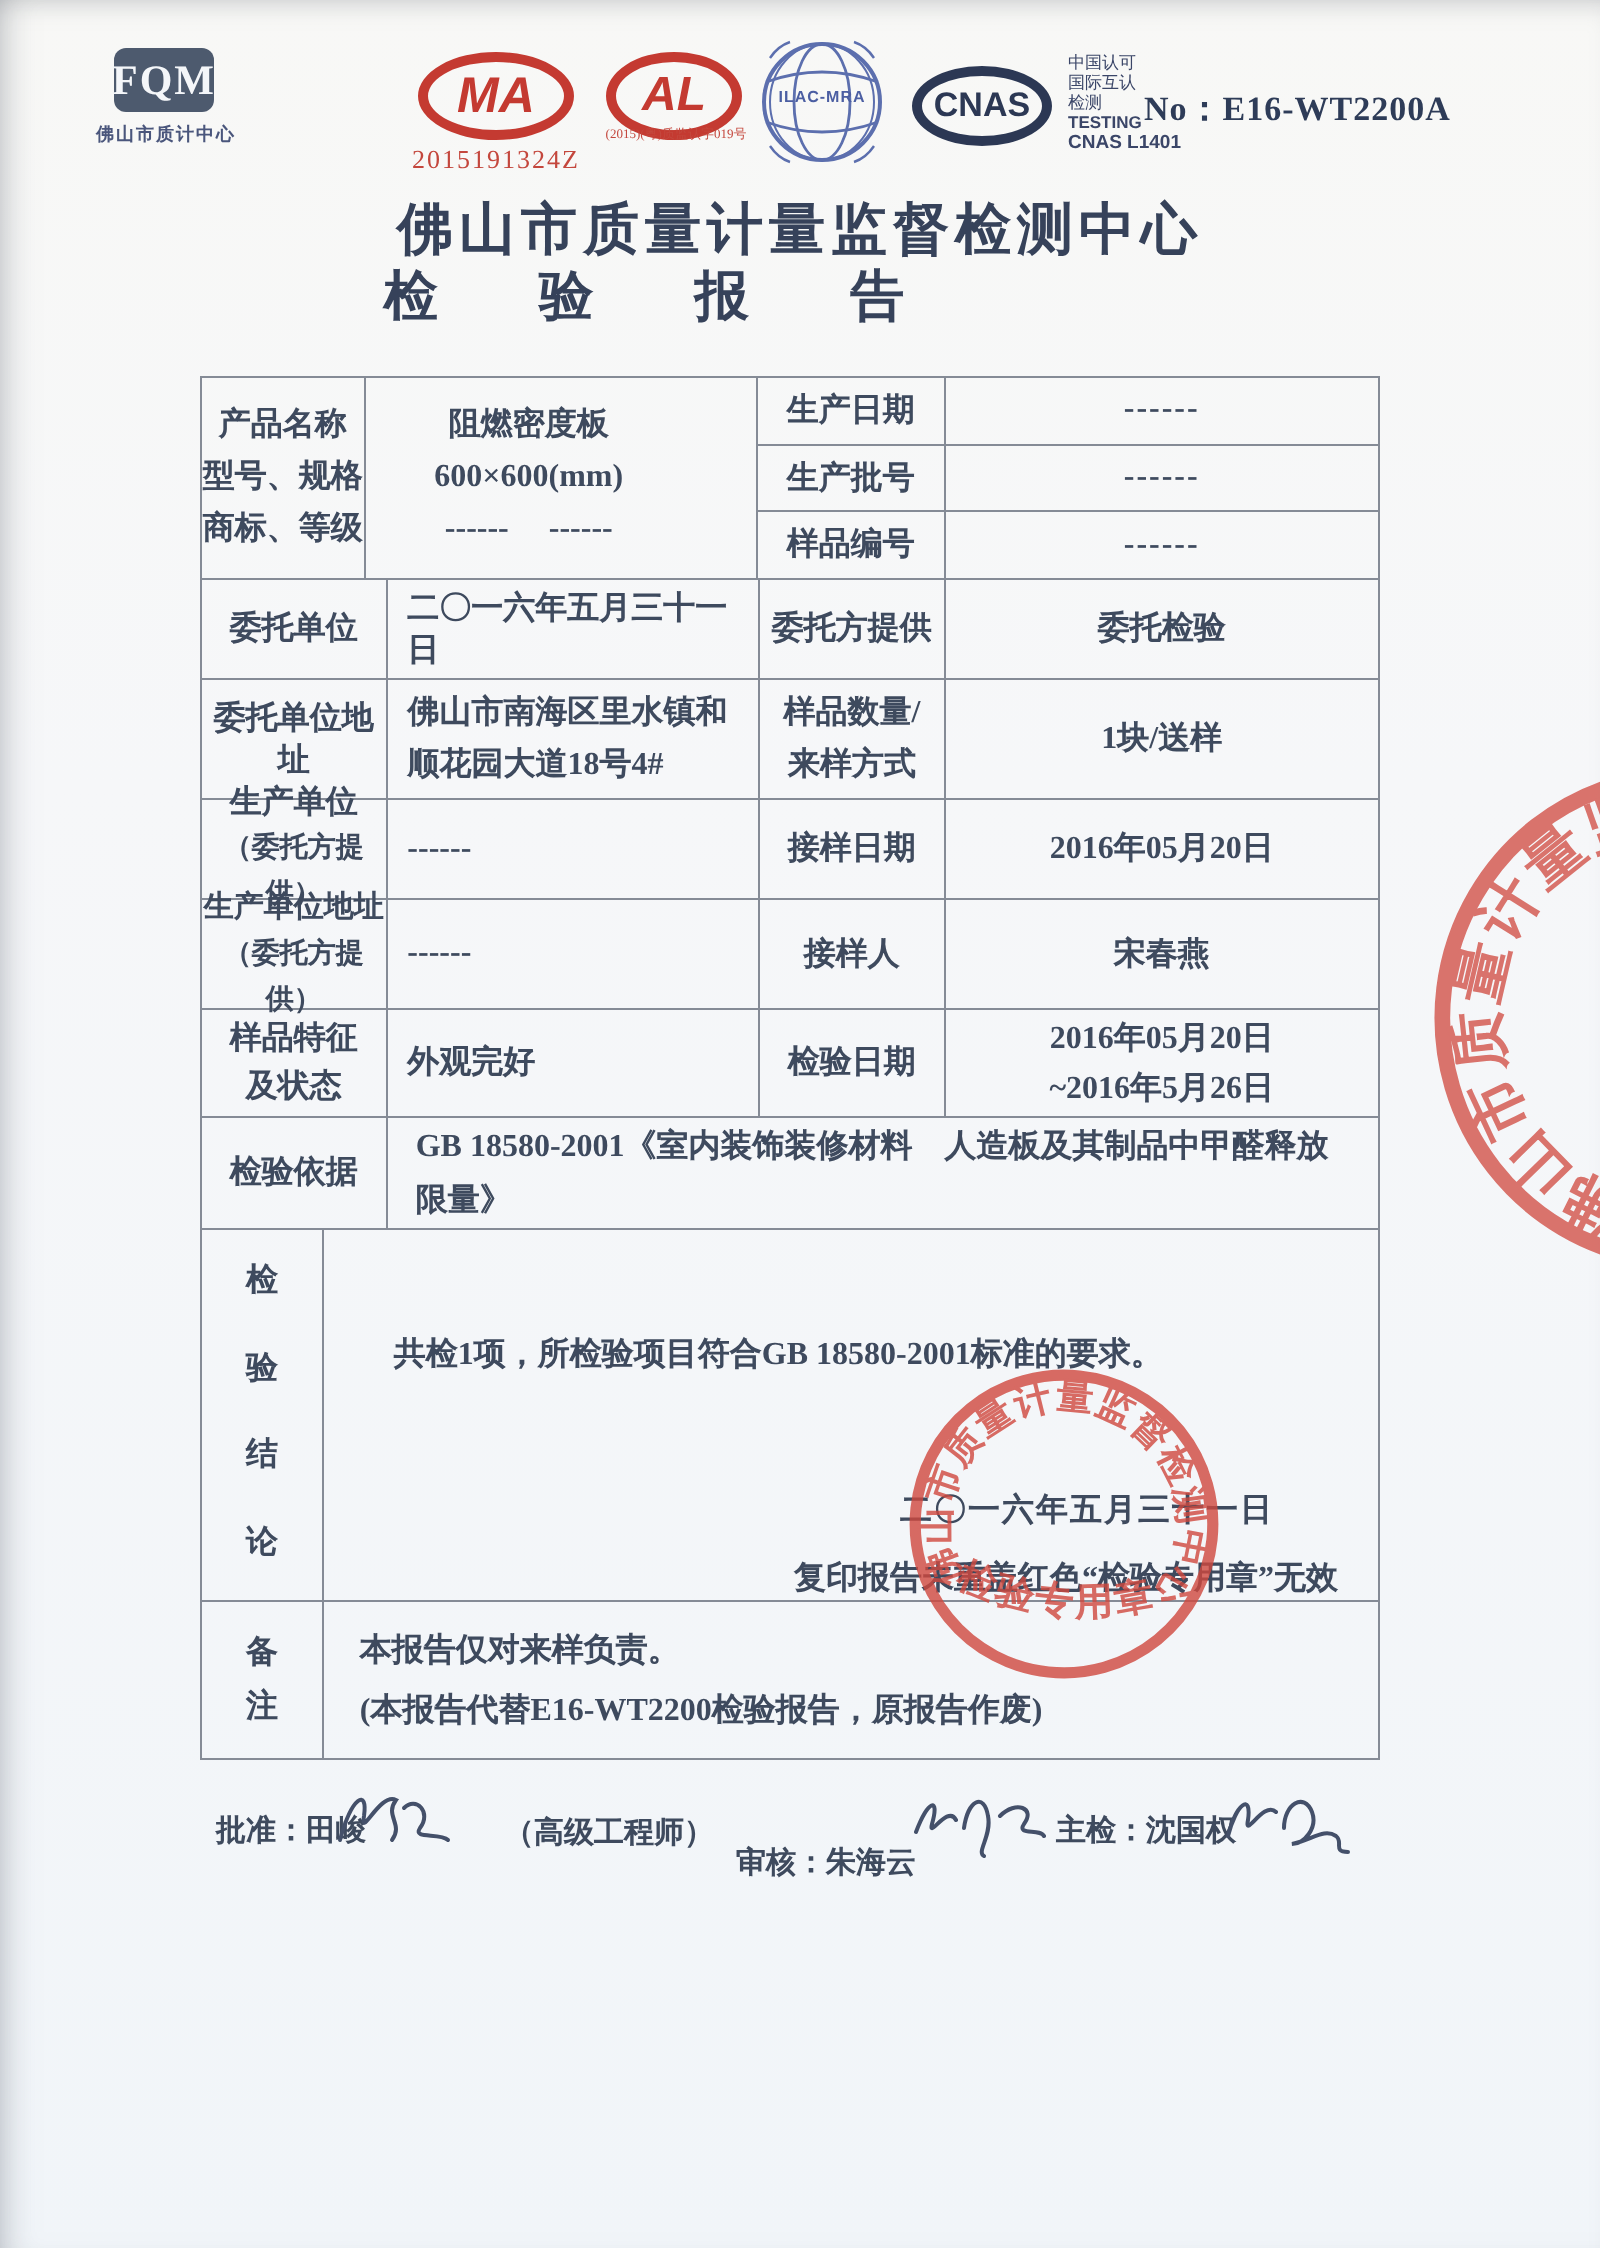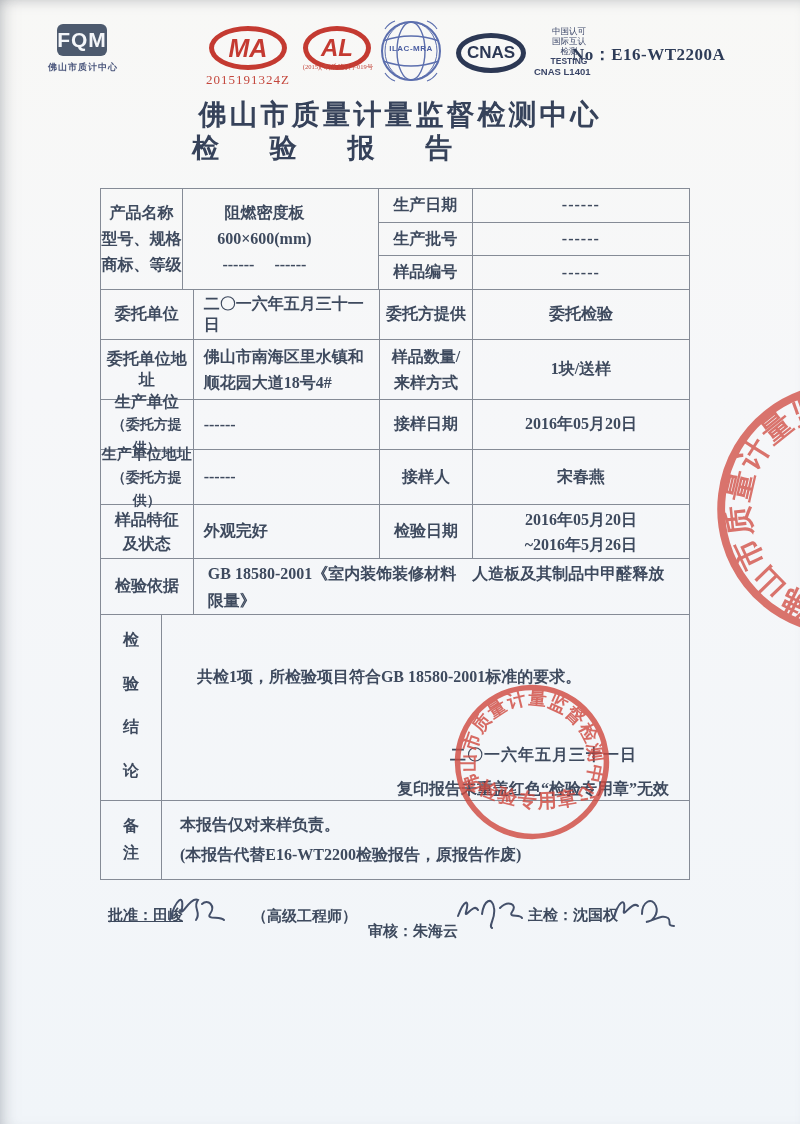--- a/index.html
+++ b/index.html
@@ -12,42 +12,42 @@
   .page {
     position:relative; width:800px; height:1124px; overflow:hidden;
     background:linear-gradient(180deg,#f8f8f6 0%,#f6f7f9 35%,#f1f5f9 100%);
     box-shadow:inset 14px 0 18px -14px rgba(120,125,135,.55), inset 0 10px 14px -10px rgba(120,125,135,.4);
   }
   .abs { position:absolute; }
 
   
   .fqm-box { left:57px; top:24px; width:50px; height:32px; background:#4d5a6e; border-radius:6px;
     display:flex; align-items:center; justify-content:center; color:#f4f6f9;
-    font-family:Liberation Sans, sans-serif; font-weight:bold; font-size:21px; letter-spacing:1px;}
+    font-family:Liberation Serif, serif; font-weight:bold; font-size:21px; letter-spacing:1px;}
   .fqm-cap { left:40px; top:61px; width:86px; text-align:center; font-size:9px; font-weight:bold; color:#4a567c; letter-spacing:1px; }
 
   .cma { left:209px; top:26px; width:78px; height:44px; border:5px solid #c43a31; border-radius:50%;
     display:flex; align-items:center; justify-content:center; color:#c43a31;
     font-family:"Liberation Sans","DejaVu Sans",sans-serif; font-weight:bold; font-size:25px; font-style:italic;}
   .cma-cap { left:200px; top:72px; width:96px; text-align:center; color:#c4473d; font-size:13px; letter-spacing:1px;}
 
   .cal { left:303px; top:26px; width:68px; height:44px; border:5px solid #c43a31; border-radius:50%;
     display:flex; align-items:center; justify-content:center; color:#c43a31;
     font-family:"Liberation Sans","DejaVu Sans",sans-serif; font-weight:bold; font-size:24px; font-style:italic;}
   .cal-cap { left:292px; top:63px; width:92px; text-align:center; color:#c4473d; font-size:6.5px; }
 
   .ilac { left:379px; top:19px; width:64px; height:64px; color:#5c6fae; }
   .ilac-label { left:381px; top:44px; width:60px; text-align:center; font-size:8px; font-weight:bold; color:#4b5ea2;
     font-family:"Liberation Sans","DejaVu Sans",sans-serif; letter-spacing:.5px;}
 
   .cnas { left:456px; top:33px; width:70px; height:40px; border:5px solid #2c3854; border-radius:50%;
     display:flex; align-items:center; justify-content:center; color:#2c3854;
     font-family:"Liberation Sans","DejaVu Sans",sans-serif; font-weight:bold; font-size:17px;}
   .cnas-txt { left:534px; top:26px; width:70px; color:#3b4668; font-size:8.5px; line-height:10px;
-    font-family:"Liberation Sans","DejaVu Sans",sans-serif;text-align:center;}
+    font-family:"Liberation Sans","DejaVu Sans",sans-serif;}
   .cnas-txt .b { font-weight:bold; }
   .cnas-l { left:534px; top:66px; color:#3b4668; font-size:9.5px; font-weight:bold;
     font-family:"Liberation Sans","DejaVu Sans",sans-serif;}
   .report-no { left:572px; top:43px; font-size:17px; font-weight:bold; color:#2e3c58; letter-spacing:.5px;}
 
   
   .org-title { left:0; top:96px; width:800px; text-align:center; font-size:28px; font-weight:bold; color:#36425a; letter-spacing:3px;}
   .report-title { left:0; top:130px; width:644px; text-align:center; font-size:27px; font-weight:bold; color:#36425a; letter-spacing:22px; text-indent:22px;}
   .form-line { left:100px; top:166px; width:590px; font-size:15px; color:#3e4a5e; }
   .form-line .pg { position:absolute; right:0; top:0; letter-spacing:4px; }
@@ -232,21 +232,21 @@
         <div>备</div>
         <div>注</div>
       </div>
       <div class="remark">
         <div class="l1">本报告仅对来样负责。</div>
         <div class="l2">(本报告代替E16-WT2200检验报告，原报告作废)</div>
       </div>
     </div>
   </div>
 
-  <div class="abs foot" style="left:108px; top:906px;text-decoration:underline;">
+  <div class="abs foot" style="left:108px; top:906px;">
     <span>批准：</span><span>田峻</span>
   </div>
   <svg class="abs sig" style="left:162px; top:886px;" width="80" height="46" viewBox="0 0 80 46">
     <path d="M8,34 C14,12 22,8 20,22 C18,34 28,10 36,14 C30,22 40,26 34,34 M40,18 c6,-6 14,2 8,10 c-4,6 10,2 14,6" fill="none" stroke="currentColor" stroke-width="2" stroke-linecap="round"></path>
   </svg>
   <div class="abs foot" style="left:252px; top:907px;">（高级工程师）</div>
   <div class="abs foot" style="left:368px; top:906px;margin-top:16px;">
     <span>审核：</span><span>朱海云</span>
   </div>
   <svg class="abs sig" style="left:452px; top:886px;" width="74" height="46" viewBox="0 0 74 46">

